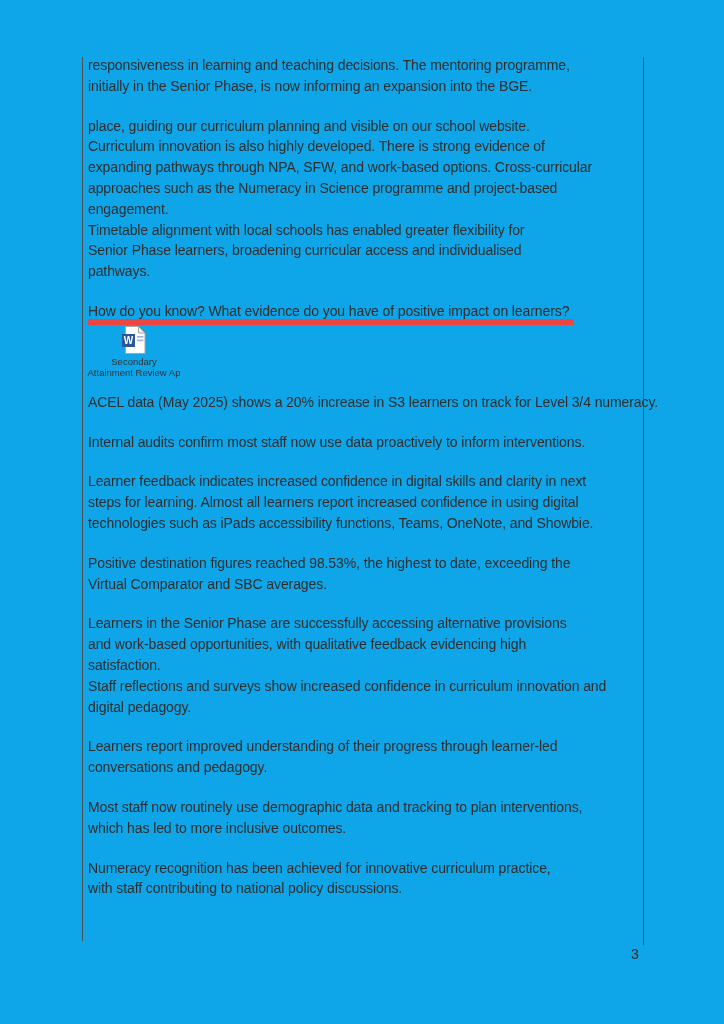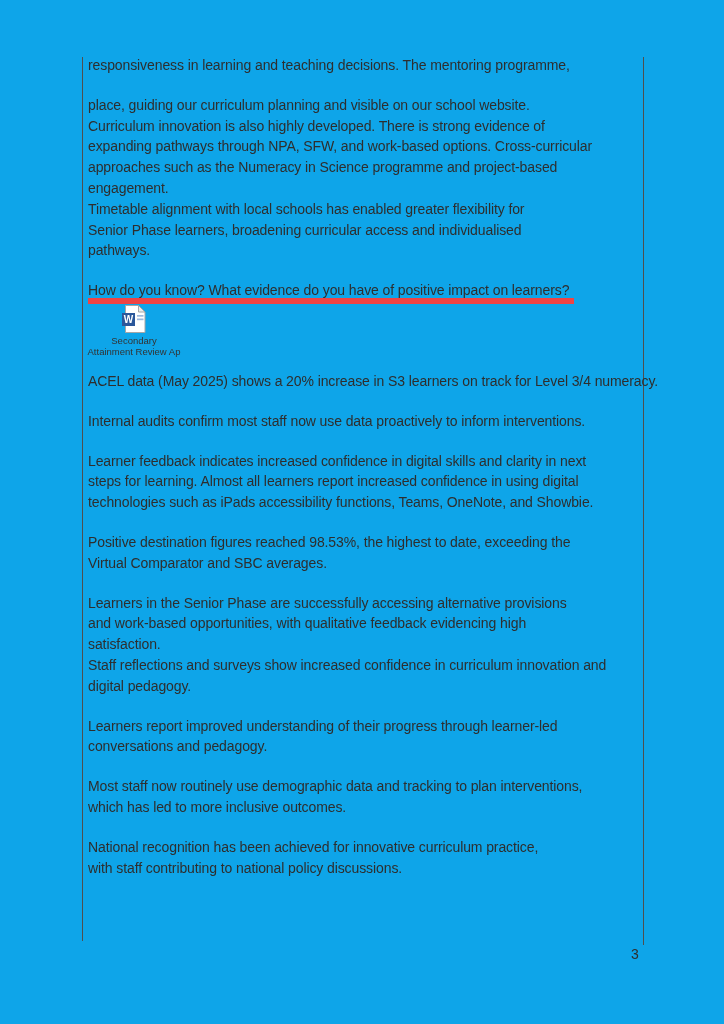--- a/index.html
+++ b/index.html
@@ -63,20 +63,21 @@
   }
 </style>
 </head>
 <body>
 
 <div class="page">
   <div class="border-v border-left"></div>
   <div class="border-v border-right"></div>
   <div class="content" id="doc-body">
       <div class="line">responsiveness in learning and teaching decisions. The mentoring programme,</div>
+      <div class="line">initially in the Senior Phase, is now informing an expansion into the BGE.</div>
       <div class="spacer"></div>
       <div class="line">place, guiding our curriculum planning and visible on our school website.</div>
       <div class="line">Curriculum innovation is also highly developed. There is strong evidence of</div>
       <div class="line">expanding pathways through NPA, SFW, and work-based options. Cross-curricular</div>
       <div class="line">approaches such as the Numeracy in Science programme and project-based</div>
       <div class="line">engagement.</div>
       <div class="line">Timetable alignment with local schools has enabled greater flexibility for</div>
       <div class="line">Senior Phase learners, broadening curricular access and individualised</div>
       <div class="line">pathways.</div>
       <div class="spacer"></div>
@@ -109,17 +110,17 @@
       <div class="line">satisfaction.</div>
       <div class="line">Staff reflections and surveys show increased confidence in curriculum innovation and</div>
       <div class="line">digital pedagogy.</div>
       <div class="spacer"></div>
       <div class="line">Learners report improved understanding of their progress through learner-led</div>
       <div class="line">conversations and pedagogy.</div>
       <div class="spacer"></div>
       <div class="line">Most staff now routinely use demographic data and tracking to plan interventions,</div>
       <div class="line">which has led to more inclusive outcomes.</div>
       <div class="spacer"></div>
-      <div class="line">National recognition has been achieved for innovative curriculum practice,</div>
+      <div class="line">Numeracy recognition has been achieved for innovative curriculum practice,</div>
       <div class="line">with staff contributing to national policy discussions.</div>
     </div>
   <div class="page-number">3</div>
 </div>
 
 </body></html>

